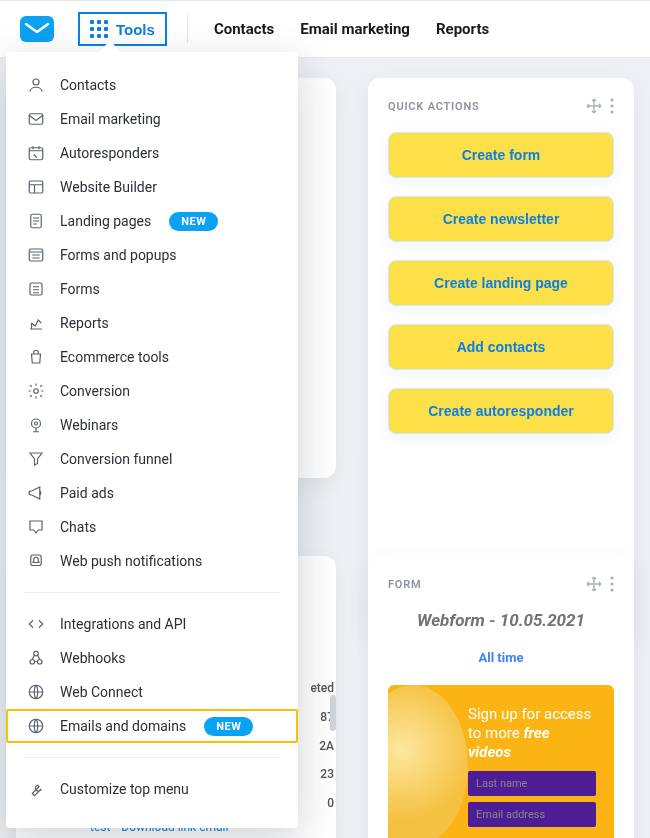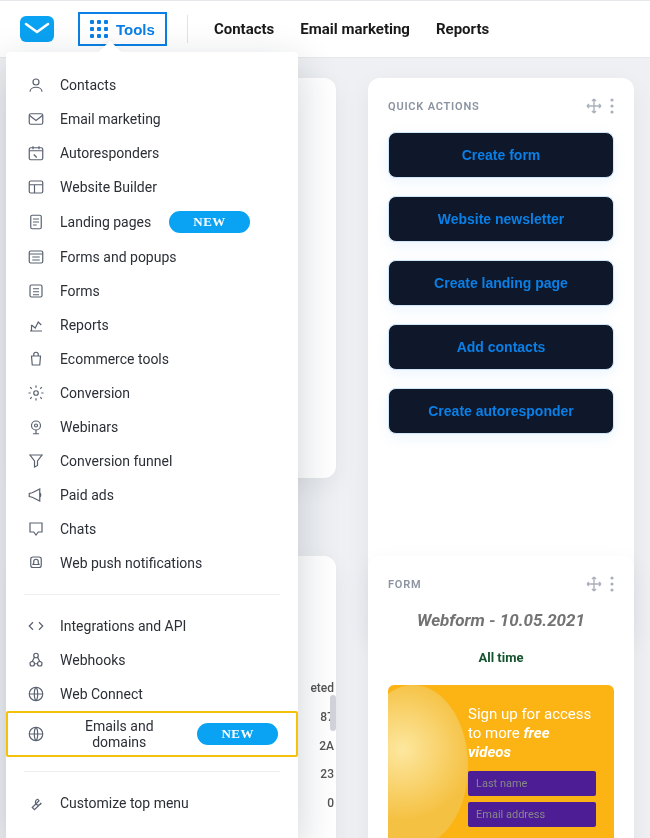--- a/index.html
+++ b/index.html
@@ -17,42 +17,42 @@
   .content { position:absolute; top:58px; left:0; right:0; bottom:0; padding:20px 16px; }
   
   .card { position:absolute; background:#fff; border-radius:12px; box-shadow: 0 8px 24px rgba(20,30,50,0.06); }
   .card-left-1 { top:20px; left:16px; width:320px; height:400px; }
   .card-left-2 { top:498px; left:16px; width:320px; height:330px; }
   .card-quick { top:20px; left:368px; width:266px; height:560px; padding:20px 20px; }
   .card-form  { top:498px; left:368px; width:266px; height:340px; padding:20px 20px 0 20px; overflow:hidden;}
   .card-header { display:flex; align-items:center; justify-content:space-between; margin-bottom:18px; }
   .card-title { font-size:11px; letter-spacing:0.8px; color:#8b93a1; font-weight:600; }
   .card-icons { display:flex; align-items:center; gap:8px; color:#aab1bc; }
-  .qa-btn { display:block; width:100%; border:1px solid #cfe7fb; color:#0a7fe6; background:#0f172a; border-radius:8px; padding:14px 0; font-weight:700; font-size:14px; text-align:center; margin-bottom:18px; box-shadow: 0 4px 14px rgba(10,127,230,0.08); cursor:pointer;}
+  .qa-btn { display:block; width:100%; border:1px solid #cfe7fb; color:#0a7fe6; background:#fde047; border-radius:8px; padding:14px 0; font-weight:700; font-size:14px; text-align:center; margin-bottom:18px; box-shadow: 0 4px 14px rgba(10,127,230,0.08); cursor:pointer;}
   .form-title { font-weight:700; font-size:17px; color:#737373; text-align:center; margin-top:6px; margin-bottom:20px;font-style:italic;}
-  .form-link { color:#14532d; font-weight:700; font-size:13px; text-align:center; display:block; margin-bottom:20px; cursor:pointer;}
+  .form-link { color:#3b82f6; font-weight:700; font-size:13px; text-align:center; display:block; margin-bottom:20px; cursor:pointer;}
   .yellow-box { background:#fbb414; border-radius:6px; padding:20px 18px 20px 80px; color:#fff; position:relative; overflow:hidden;}
   .yellow-box .headline { font-size:15px; line-height:1.25; margin-bottom:10px;}
   .yellow-box .headline .light { font-weight:400;}
   .yellow-box .headline .bold { font-weight:700; font-style:italic;}
   .yellow-box .face { position:absolute; left:-30px; top:0; bottom:0; width:110px; background: radial-gradient(circle at 40% 40%, #fde79f 0%, #f5c142 60%); border-radius:50%;}
   .yb-input { background:#4c1d95; color:#888; font-size:11px; padding:6px 8px; border-radius:2px; margin-top:6px; }
   
   .stats-peek { position:absolute; left:270px; width:70px; color:#555; font-size:12px; line-height:1.4; font-weight:500;}
   .stats-peek .row { text-align:right; padding:6px 6px; }
   .link-small { color:#0a7fe6; font-size:12px; cursor:pointer;}
   
   .dropdown { position:absolute; top:52px; left:6px; width:292px; background:#fff; border-radius:4px; box-shadow: 0 12px 42px rgba(20,30,50,0.20); z-index:40; padding:10px 0 16px 0; }
   .dropdown::before{ content:""; position:absolute; top:-8px; left:96px; width:16px; height:16px; background:#fff; transform:rotate(45deg); box-shadow:-2px -2px 4px rgba(0,0,0,0.03);}
   .dd-section { padding: 6px 0; }
   .dd-divider { height:1px; background:#eceef1; margin:8px 18px; }
   .dd-item { display:flex; align-items:center; gap:14px; padding:7px 20px; font-size:14px; color:#2b2f36; cursor:pointer; position:relative;}
   .dd-item .ico { width:20px; height:20px; display:flex; align-items:center; justify-content:center; color:#5a6270; }
   .dd-item.highlight { outline:2px solid #f4c20d; outline-offset:-2px; border-radius:2px;text-align:center; }
-  .new-badge { background:#0aa2f2; color:#fff; font-size:13px; font-weight:700; letter-spacing:0.5px; border-radius:999px; padding:3px 24px; margin-left:4px;font-family:Liberation Serif, serif;}
+  .new-badge { background:#0aa2f2; color:#fff; font-size:11px; font-weight:700; letter-spacing:0.5px; border-radius:999px; padding:3px 12px; margin-left:4px;}
   svg { display:block; }
   .scroll-hint { position:absolute; top:637px; left:330px; width:6px; height:36px; background:#d0d4da; border-radius:3px;}
 </style>
 </head>
 <body>
 
 <div class="topbar">
   <div class="logo">
     <svg width="34" height="26" viewBox="0 0 34 26">
         <rect x="0" y="0" width="34" height="26" rx="6" fill="#0aa2f2"></rect>
@@ -96,21 +96,21 @@
         <span>
             <svg width="4" height="16" viewBox="0 0 4 16" fill="#aab1bc">
               <circle cx="2" cy="2" r="1.6"></circle>
               <circle cx="2" cy="8" r="1.6"></circle>
               <circle cx="2" cy="14" r="1.6"></circle>
             </svg>
           </span>
       </div>
     </div>
     <button class="qa-btn">Create form</button>
-    <button class="qa-btn">Website newsletter</button>
+    <button class="qa-btn">Create newsletter</button>
     <button class="qa-btn">Create landing page</button>
     <button class="qa-btn">Add contacts</button>
     <button class="qa-btn">Create autoresponder</button>
   </div>
 
   <div class="card card-left-2"></div>
 
   <div class="stats-peek" style="top:616px;">
     <div class="row">eted</div>
     <div class="row">87</div>

